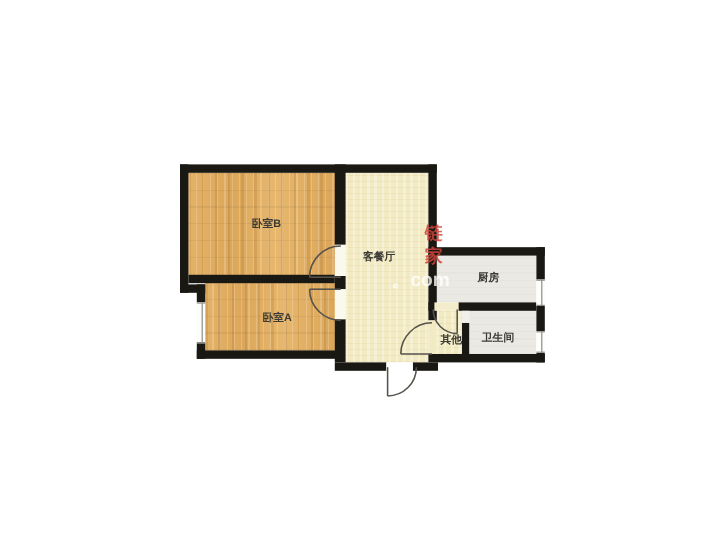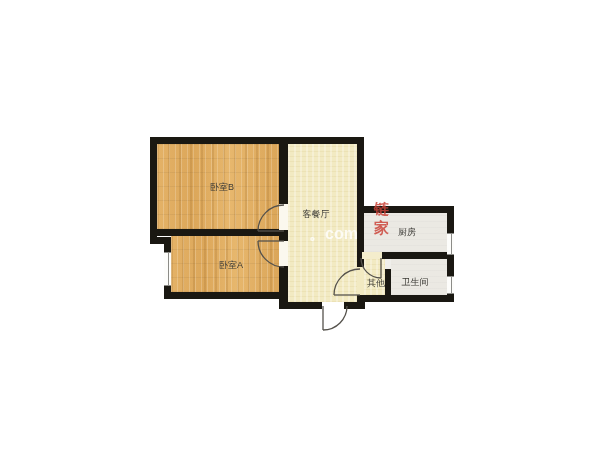--- a/index.html
+++ b/index.html
@@ -23,27 +23,27 @@
     z-index:10;}
   .wall{background:#1a1812;z-index:20;}
   .gap{z-index:22;}
   .window{background:#fdfdfb;z-index:25;}
   .window .pane{position:absolute;left:50%;top:0;bottom:0;width:1px;background:#8c8c88;}
   .window .cap-t{position:absolute;left:0;right:0;top:0;height:1px;background:#8c8c88;}
   .window .cap-b{position:absolute;left:0;right:0;bottom:0;height:1px;background:#8c8c88;}
   #door-svg{position:absolute;left:0;top:0;z-index:40;}
   #door-svg path, #door-svg line{stroke:#55524c;stroke-width:1.3;fill:none;}
   .room-label{position:absolute;transform:translate(-50%,-50%);color:#3b3a35;font-size:9px;
-    white-space:nowrap;z-index:30;letter-spacing:0px;}
+    white-space:nowrap;z-index:30;letter-spacing:0px;font-weight:bold;}
   .wm-brand{position:absolute;left:219px;top:198px;font-size:43px;font-weight:bold;
     color:rgba(255,255,255,0.52);letter-spacing:1px;z-index:50;line-height:1;}
-  .wm-suffix{position:absolute;left:309px;top:226px;font-size:16px;font-weight:bold;
+  .wm-suffix{position:absolute;left:326px;top:226px;font-size:16px;font-weight:bold;
     color:rgba(255,255,255,0.80);z-index:51;line-height:1;}
-  .wm-logo{position:absolute;left:354px;top:199px;width:17px;font-size:15px;line-height:19px;
-    font-weight:bold;color:rgba(203,68,58,0.85);word-break:break-all;z-index:51;padding-left:20px;}
+  .wm-logo{position:absolute;left:354px;top:185px;width:17px;font-size:15px;line-height:19px;
+    font-weight:bold;color:rgba(203,68,58,0.85);word-break:break-all;z-index:51;}
 </style>
 </head>
 <body>
 
 <div id="canvas">
 
   <div class="abs floor-wood" style="left:157px;top:144px;width:122px;height:85px;"></div>
   <div class="abs floor-wood" style="left:171px;top:236px;width:108px;height:56px;"></div>
   <div class="abs floor-cream" style="left:288px;top:144px;width:69px;height:158px;"></div>
   <div class="abs floor-tile" style="left:364px;top:213px;width:83px;height:39px;"></div>

